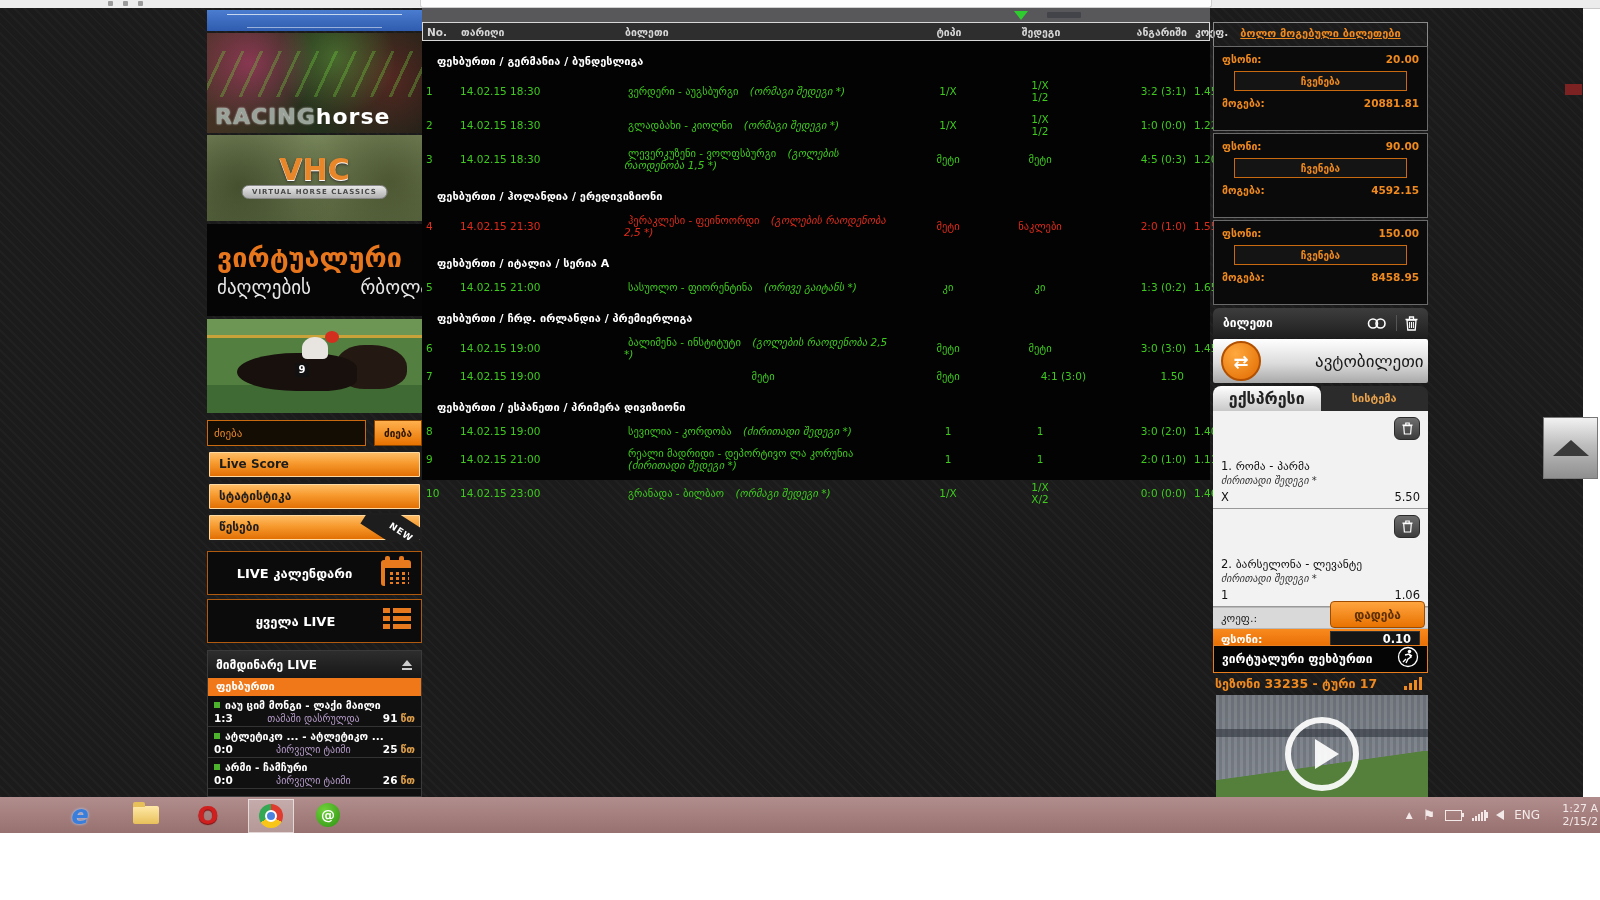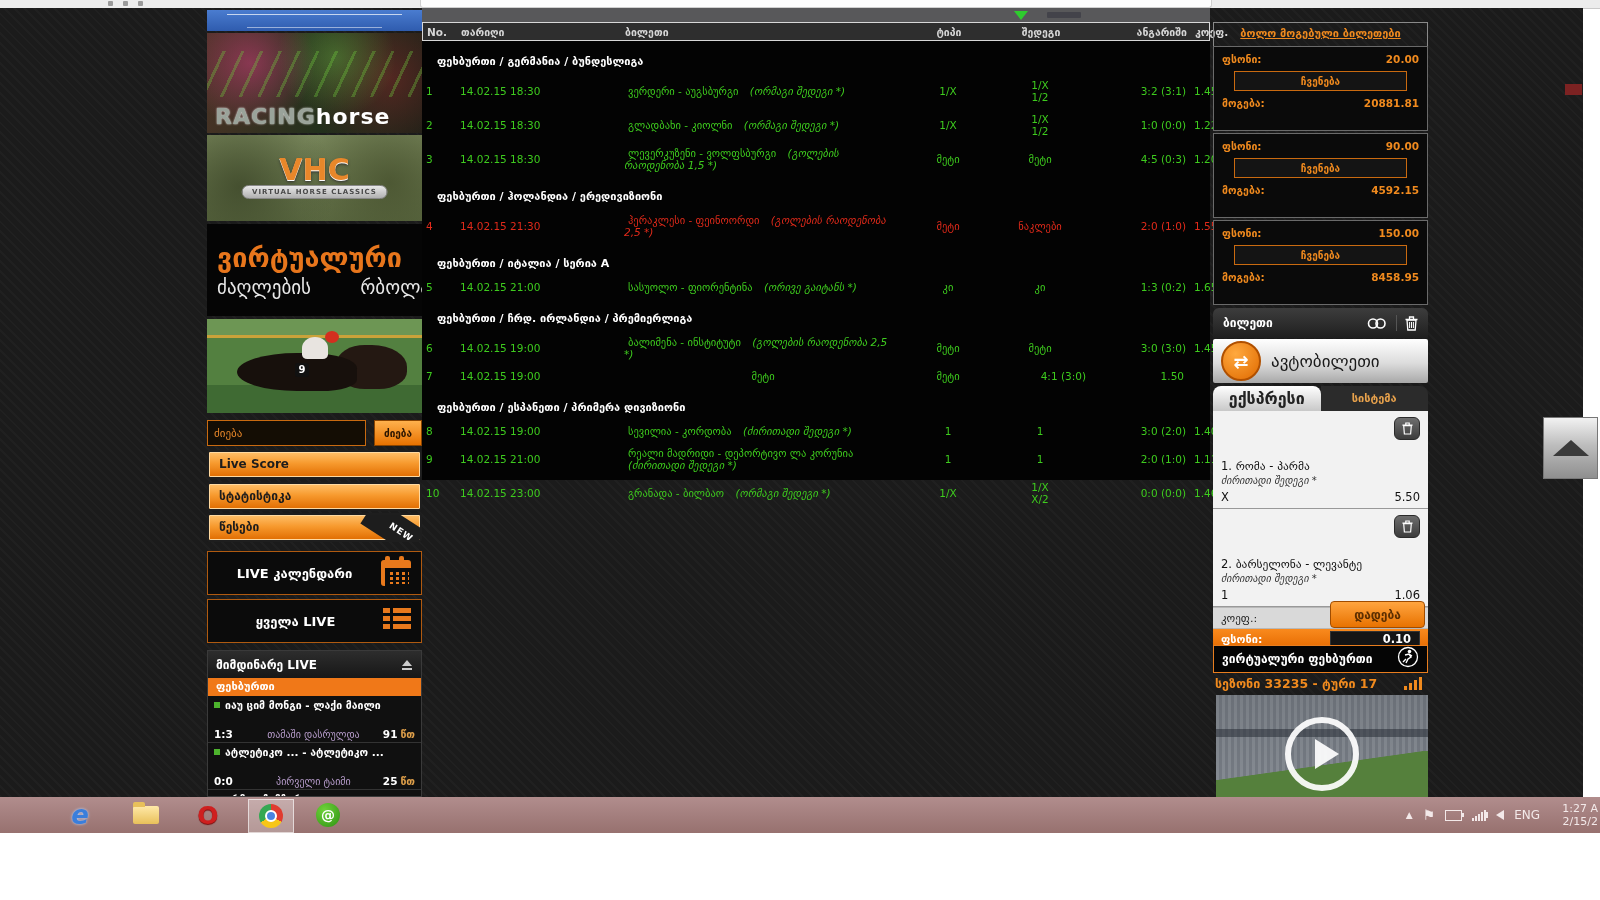--- a/index.html
+++ b/index.html
@@ -82,21 +82,21 @@
   .eject:before{content:"";position:absolute;left:1px;top:0;border-left:5px solid transparent;border-right:5px solid transparent;border-bottom:6px solid #ccc;}
   .eject:after{content:"";position:absolute;left:1px;bottom:0;width:10px;height:2px;background:#ccc;}
   .sport-bar{height:18px;background:#f07818;color:#fff;font-size:11px;font-weight:bold;line-height:18px;padding-left:8px;}
   .lmatch{padding:3px 6px 2px;border-bottom:1px solid #333;}
   .lmatch .t{display:flex;align-items:center;gap:5px;color:#fff;font-size:10.5px;font-weight:bold;white-space:nowrap;overflow:hidden;}
   .dotg{width:6px;height:6px;background:#4db32d;flex:0 0 auto;}
   .lmatch .b{display:flex;align-items:baseline;margin-top:1px;font-size:10.5px;}
   .lmatch .sc{color:#fff;font-weight:bold;width:30px;}
   .lmatch .st{color:#b49ac8;flex:1;text-align:center;font-size:10px;}
   .lmatch .tm{color:#fff;font-weight:bold;}
-  .lmatch .tu{color:#e0a04a;font-weight:bold;margin-left:3px;margin-top:16px;}
+  .lmatch .tu{color:#e0a04a;font-weight:bold;margin-left:3px;}
   
   .gray-strip{left:422px;top:8px;width:788px;height:14px;background:#58585a;}
   .dl-arrow{position:absolute;left:592px;top:3px;width:0;height:0;border-left:7px solid transparent;
       border-right:7px solid transparent;border-top:9px solid #2ecc2e;}
   .dl-frag{position:absolute;left:625px;top:4px;width:34px;height:6px;background:#3f3f46;border-radius:1px;opacity:.8;}
   .btable{left:422px;top:22px;width:788px;height:458px;background:#030303;}
   .thead{display:grid;grid-template-columns:34px 164px 286px 84px 100px 100px auto;height:19px;
       background:#2e2e2e;border:1px solid #d8d8d8;box-sizing:border-box;align-items:center;
       color:#d6d6d6;font-size:10.5px;font-weight:bold;}
   .thead span{padding:0 4px;}
@@ -122,21 +122,21 @@
       color:#f08a1e;font-size:10px;font-weight:bold;font-family:"DejaVu Sans",sans-serif;cursor:pointer;}
   .bs-head{left:1213px;top:308px;width:215px;height:30px;background:linear-gradient(#3d3d3d,#1f1f1f);
       border-radius:6px 6px 0 0;display:flex;align-items:center;padding:0 10px;box-sizing:border-box;}
   .bs-head .t{color:#fff;font-size:12px;font-weight:bold;flex:1;}
   .bs-div{width:1px;height:16px;background:#555;margin:0 8px;}
   .icon-btn{cursor:pointer;display:flex;align-items:center;}
   .auto{left:1213px;top:339px;width:215px;height:44px;background:linear-gradient(#ffffff,#dcdcdc 55%,#a8a8a8);
       border-radius:2px;display:flex;align-items:center;gap:10px;padding-left:8px;box-sizing:border-box;cursor:pointer;}
   .shuffle{width:36px;height:36px;border-radius:50%;background:radial-gradient(circle at 35% 30%,#ffa93e,#e06a00);
       border:2px solid #b05000;color:#fff;font-size:18px;font-weight:bold;display:flex;align-items:center;justify-content:center;}
-  .auto .t{font-size:17px;color:#1a1a1a;}
+  .auto .t{font-size:17px;color:#1a1a1a;margin-left:44px;}
   .tabs{left:1213px;top:386px;width:215px;height:25px;display:flex;}
   .tab-on{flex:1;background:linear-gradient(#ffffff,#c8c8c8);border-radius:8px 8px 0 0;color:#222;font-size:16px;
       font-weight:bold;text-align:center;line-height:25px;cursor:pointer;}
   .tab-off{flex:1;background:#2b2b2b;border-radius:0 8px 0 0;color:#e8a24c;font-size:11px;font-weight:bold;
       text-align:center;line-height:25px;cursor:pointer;}
   .bs-body{left:1213px;top:411px;width:215px;background:#f2f2f2;}
   .bet{position:relative;padding:6px 8px 4px;border-bottom:1px solid #999;}
   .bet:last-of-type{border-bottom:none;}
   .bet .n{color:#111;font-size:11.5px;margin-top:42px;}
   .bet .m{color:#333;font-size:10px;font-style:italic;margin-top:2px;}

